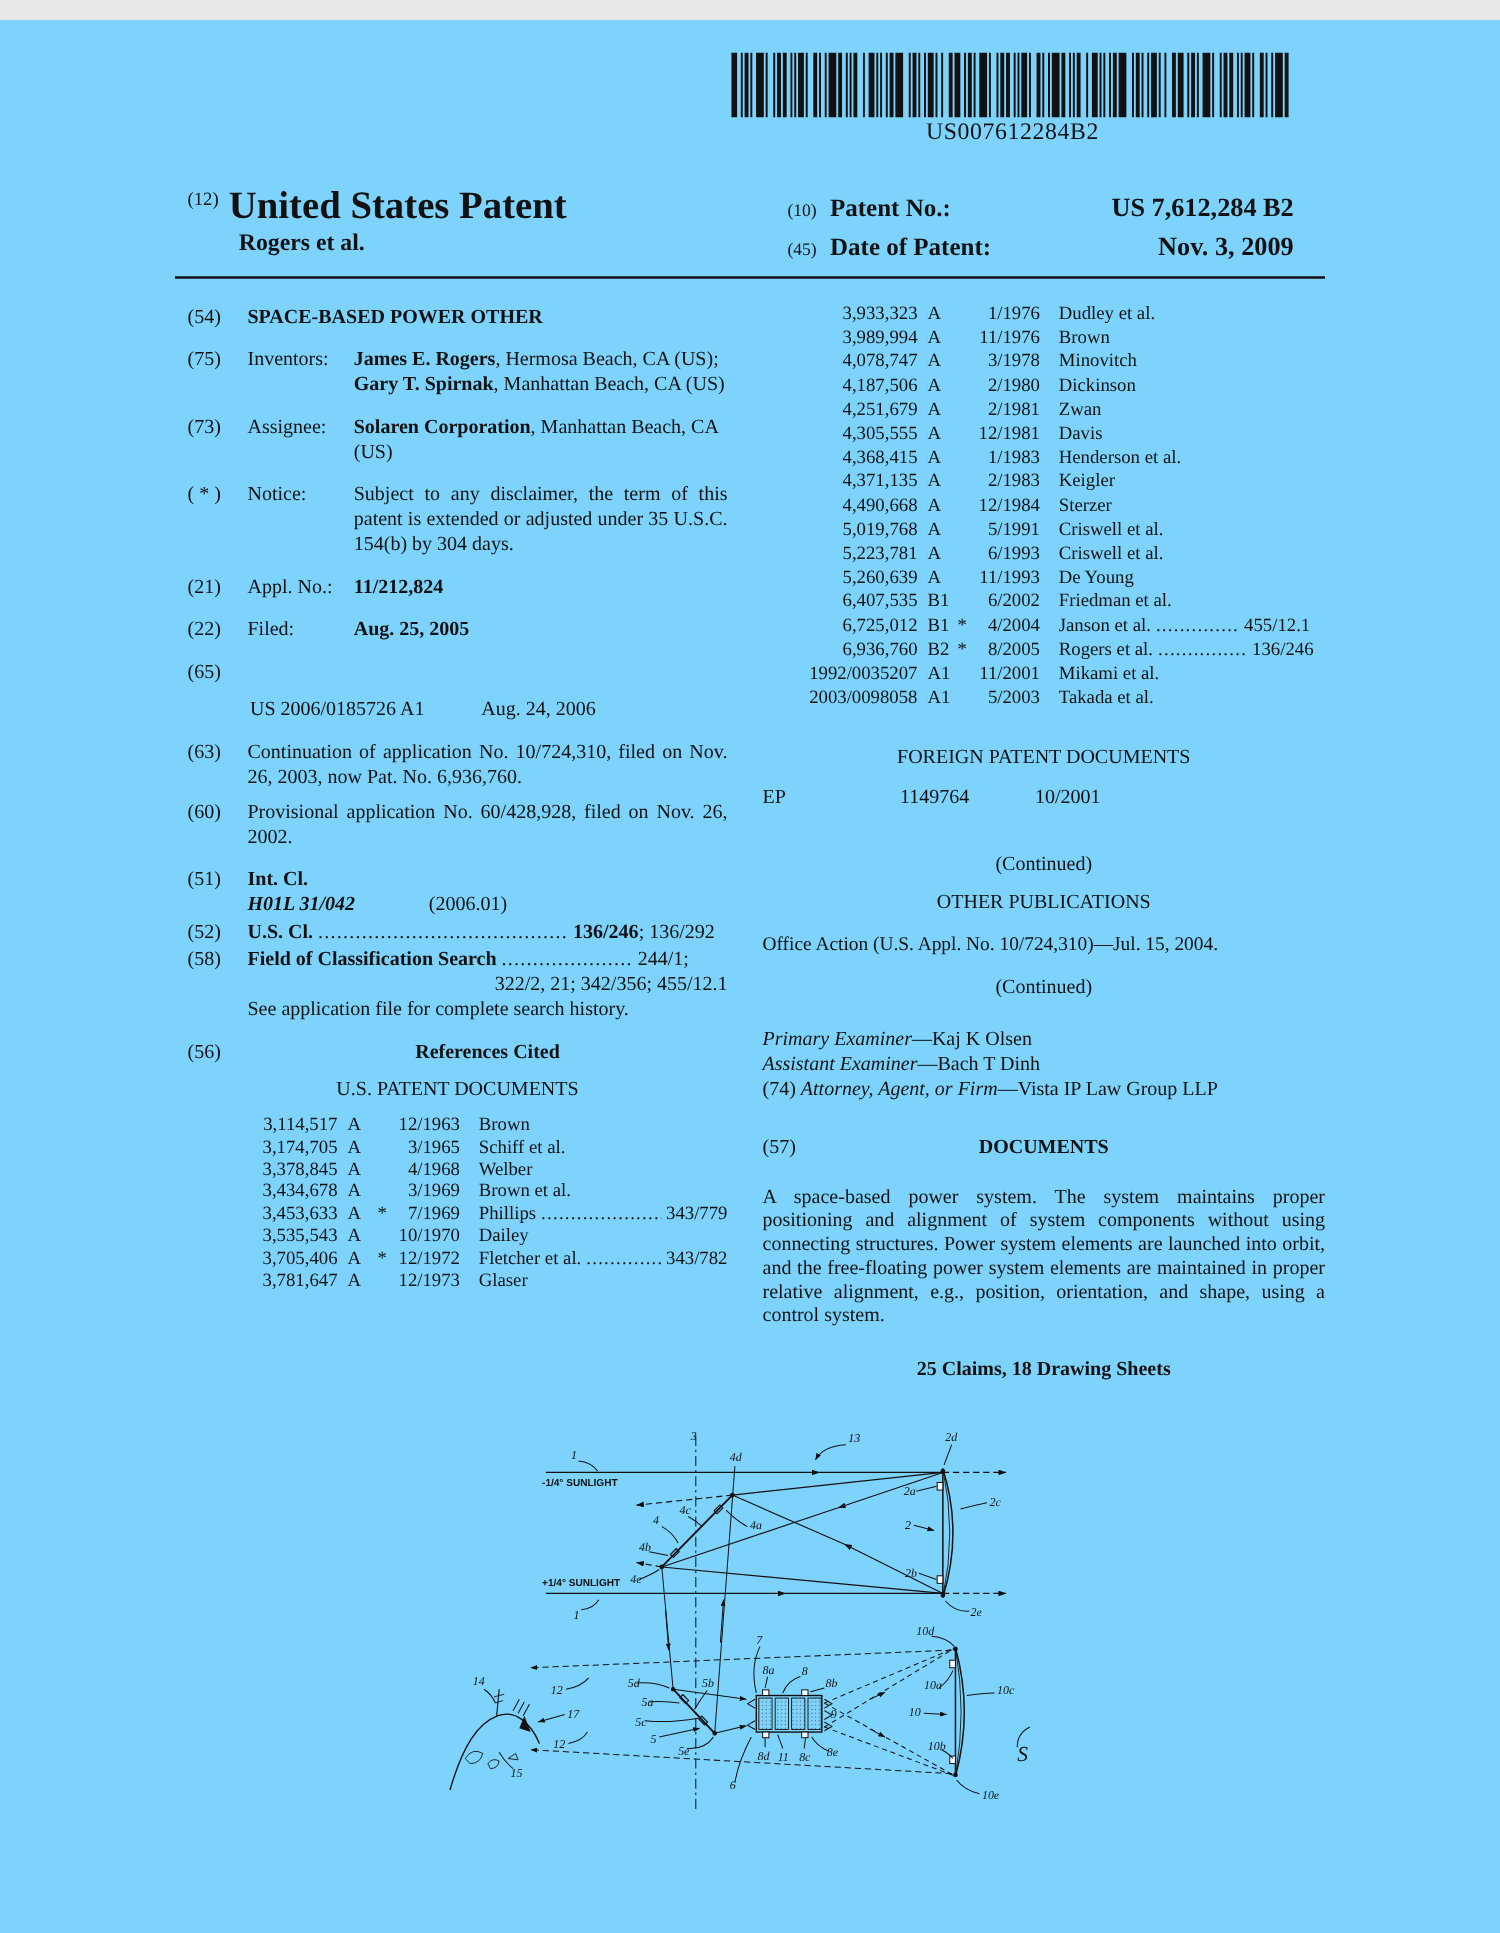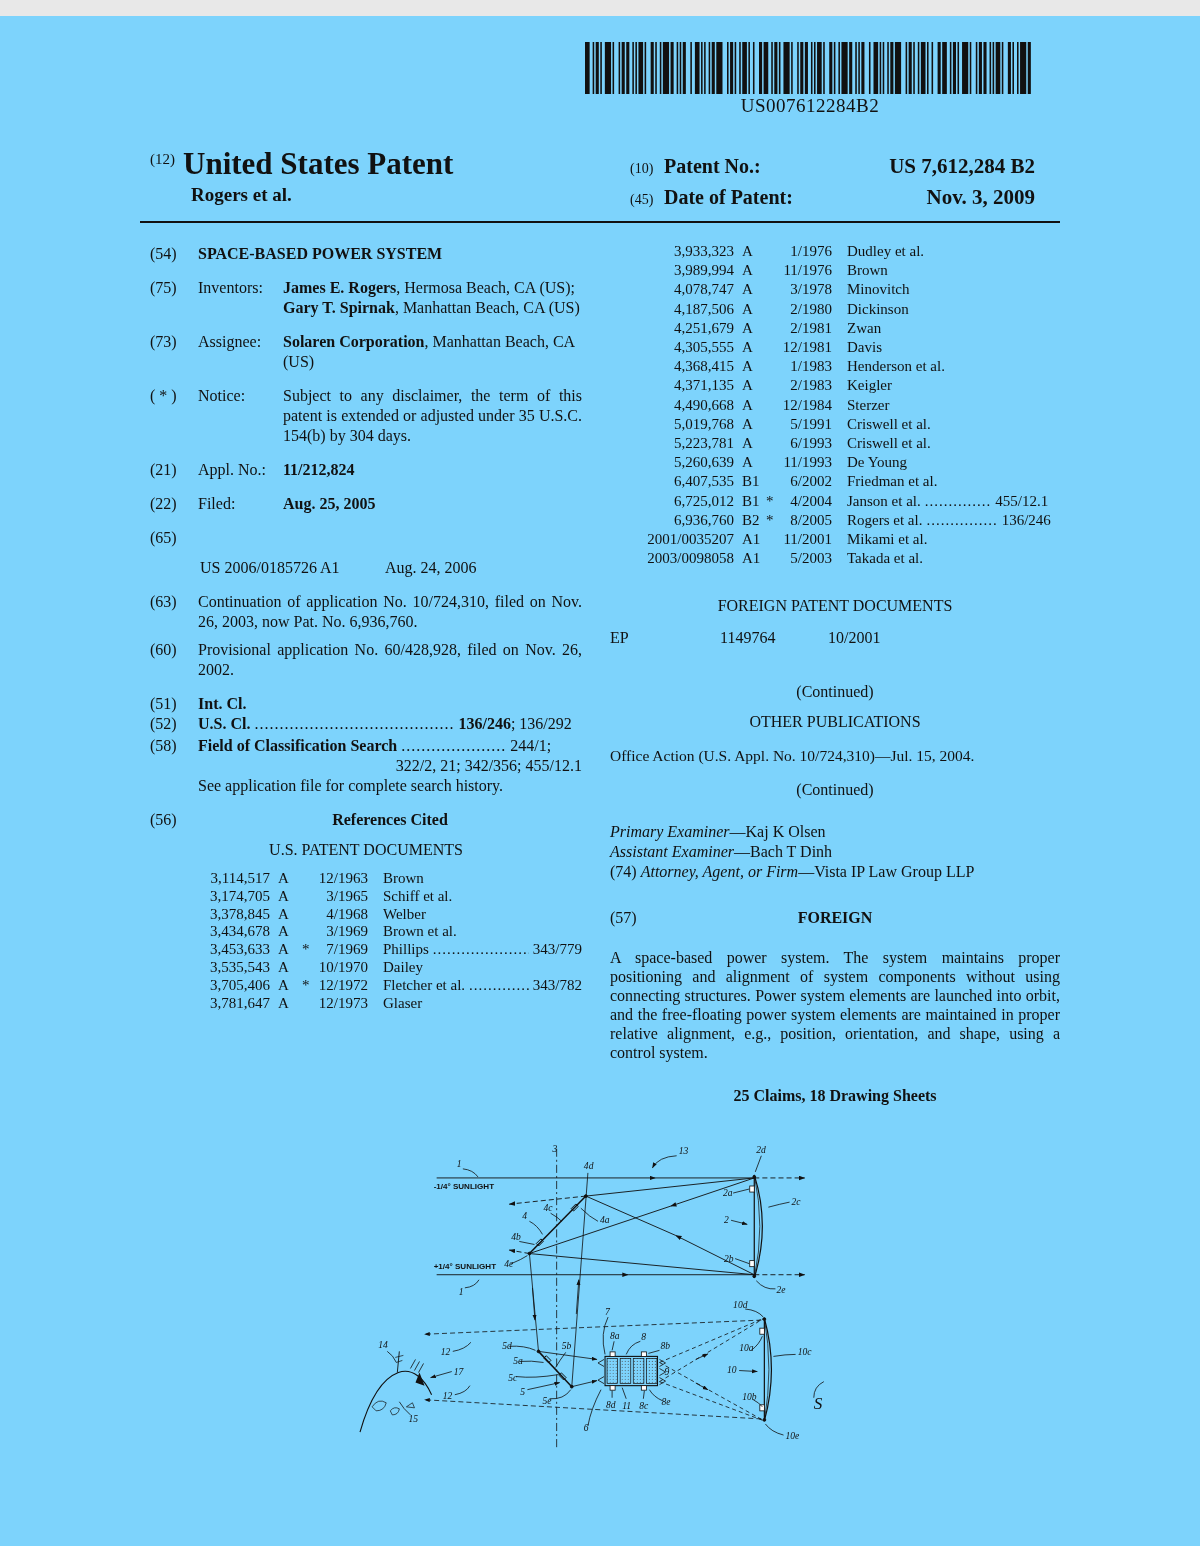--- a/index.html
+++ b/index.html
@@ -192,21 +192,21 @@
       <span class="hdr-lbl">Date of Patent:</span>
       <span class="hdr-val">Nov. 3, 2009</span>
     </div>
   </div>
   <div class="rule"></div>
 
   <div class="col-left">
 
     <div class="frow">
       <span class="fcode">(54)</span>
-      <span class="fval b">SPACE-BASED POWER SYSTEM</span>
+      <span class="fval b">SPACE-BASED POWER OTHER</span>
     </div>
 
     <div class="frow">
       <span class="fcode">(75)</span>
       <span class="flabel">Inventors:</span>
       <span class="fval" style="max-width:300px;"><span class="b">James E. Rogers</span><span>, Hermosa Beach, CA (US); </span><span class="b">Gary T. Spirnak</span><span>, Manhattan Beach, CA (US)</span></span>
     </div>
 
     <div class="frow">
       <span class="fcode">(73)</span>
@@ -247,20 +247,24 @@
     </div>
 
     <div class="frow">
       <span class="fcode">(60)</span>
       <span class="fval just">Provisional application No. 60/428,928, filed on Nov. 26, 2002.</span>
     </div>
 
     <div class="frow" style="margin-top:12px; margin-bottom:0;">
       <span class="fcode">(51)</span>
       <span class="fval b">Int. Cl.</span>
+    </div>
+    <div style="display:flex; margin-left:48px; margin-bottom:2px;">
+      <span class="bi" style="width:145px;">H01L 31/042</span>
+      <span>(2006.01)</span>
     </div>
 
     <div class="frow" style="margin-bottom:2px;">
       <span class="fcode">(52)</span>
       <span class="fval"><span class="b">U.S. Cl.</span> <span class="dots">........................................</span> <span class="b">136/246</span><span>; 136/292</span></span>
     </div>
 
     <div class="frow" style="margin-bottom:0;">
       <span class="fcode">(58)</span>
       <span class="fval"><span class="b">Field of Classification Search</span> <span class="dots">.....................</span> <span>244/1;</span></span>
@@ -481,21 +485,21 @@
         <div class="ref-row">
           <span class="rno">6,936,760</span>
           <span class="rkind">B2</span>
           <span class="rstar">*</span>
           <span class="rdate">8/2005</span>
           <span class="rname">Rogers et al.</span>
           <span class="rdots">...............</span>
           <span class="rcls">136/246</span>
         </div>
         <div class="ref-row">
-          <span class="rno">2001/0035207</span>
+          <span class="rno">1992/0035207</span>
           <span class="rkind">A1</span>
           <span class="rstar"></span>
           <span class="rdate">11/2001</span>
           <span class="rname">Mikami et al.</span>
           <span class="rdots"></span>
           <span class="rcls"></span>
         </div>
         <div class="ref-row">
           <span class="rno">2003/0098058</span>
           <span class="rkind">A1</span>
@@ -520,21 +524,21 @@
     <div class="continued" style="margin-top:14px;">(Continued)</div>
 
     <div class="exam">
       <div><span class="it">Primary Examiner</span><span>—Kaj K Olsen</span></div>
       <div><span class="it">Assistant Examiner</span><span>—Bach T Dinh</span></div>
       <div><span>(74)</span> <span class="it">Attorney, Agent, or Firm</span><span>—Vista IP Law Group LLP</span></div>
     </div>
 
     <div class="abs-head">
       <span class="abs-code">(57)</span>
-      <span class="abs-title">FOREIGN</span>
+      <span class="abs-title">DOCUMENTS</span>
     </div>
     <div class="abs-text">A space-based power system. The system maintains proper positioning and alignment of system components without using connecting structures. Power system elements are launched into orbit, and the free-floating power system elements are maintained in proper relative alignment, e.g., position, orientation, and shape, using a control system.</div>
     <div class="claims">25 Claims, 18 Drawing Sheets</div>
   </div>
 
   <div class="figure-wrap">
   <svg viewBox="0 0 480 338" width="484" height="342">
     <defs>
       <marker id="ar" markerWidth="8" markerHeight="6" refX="6.5" refY="2.5" orient="auto">
         <path d="M0,0 L7,2.5 L0,5 z" fill="#111"></path>

